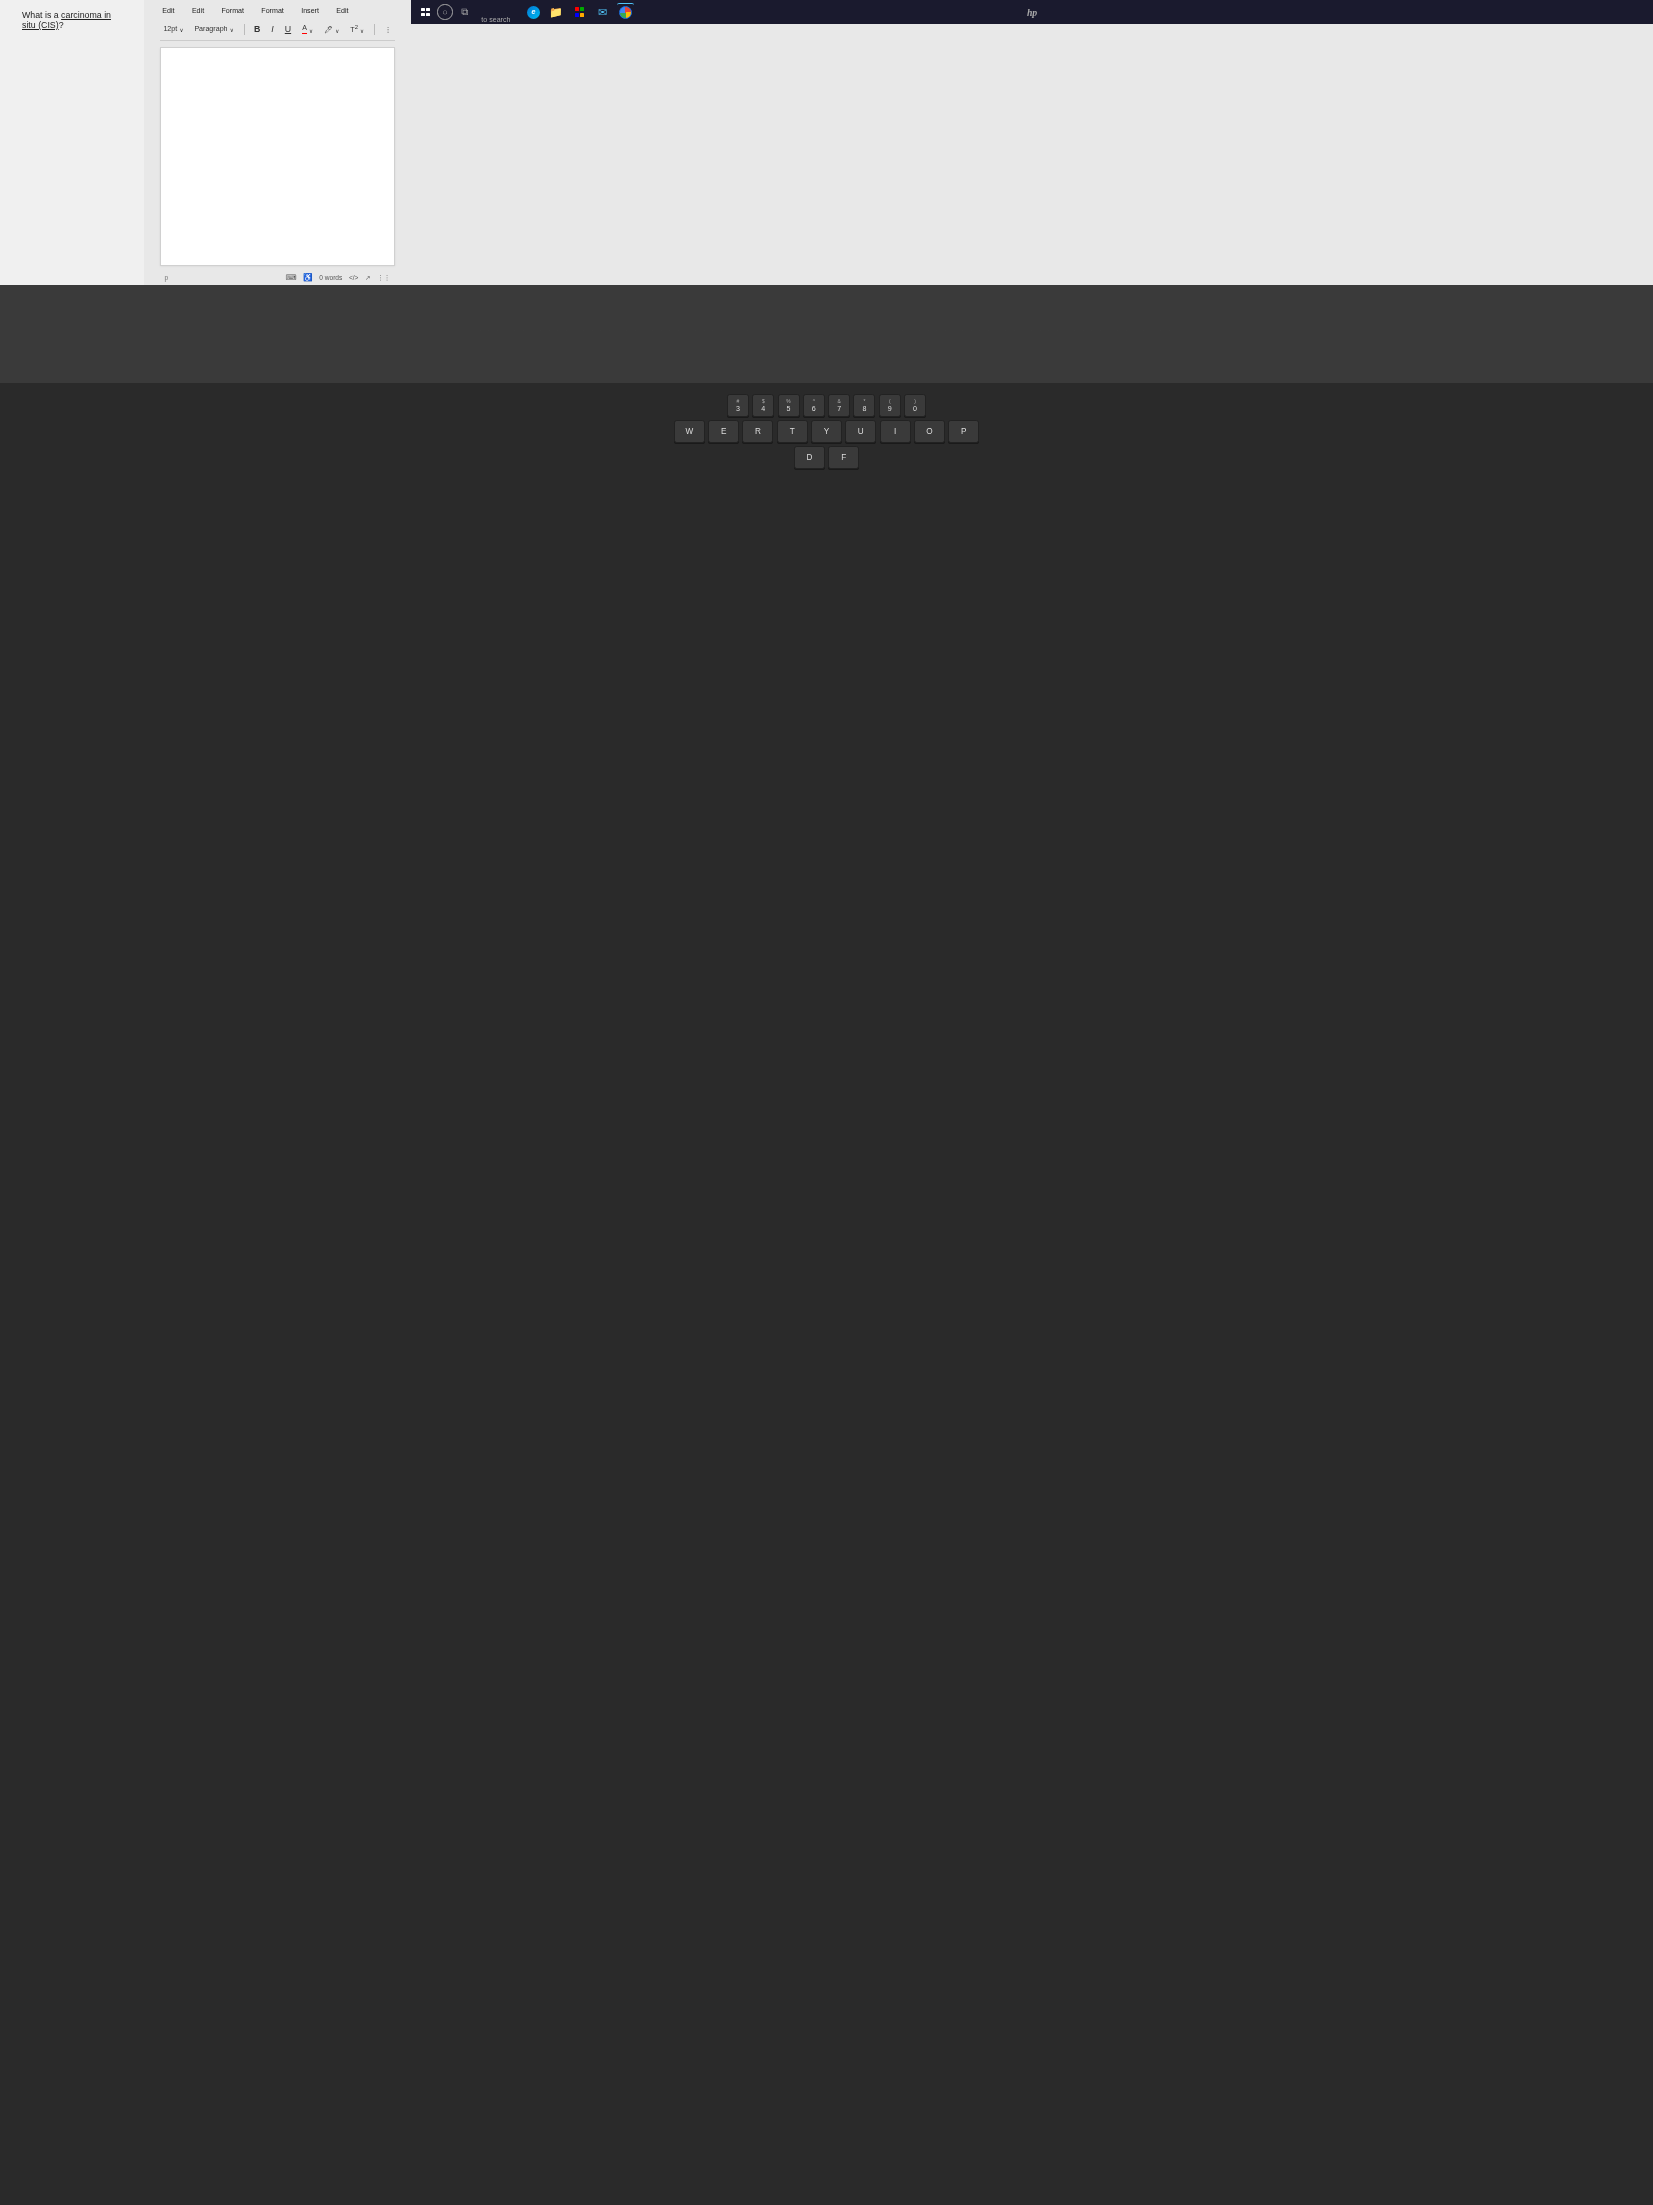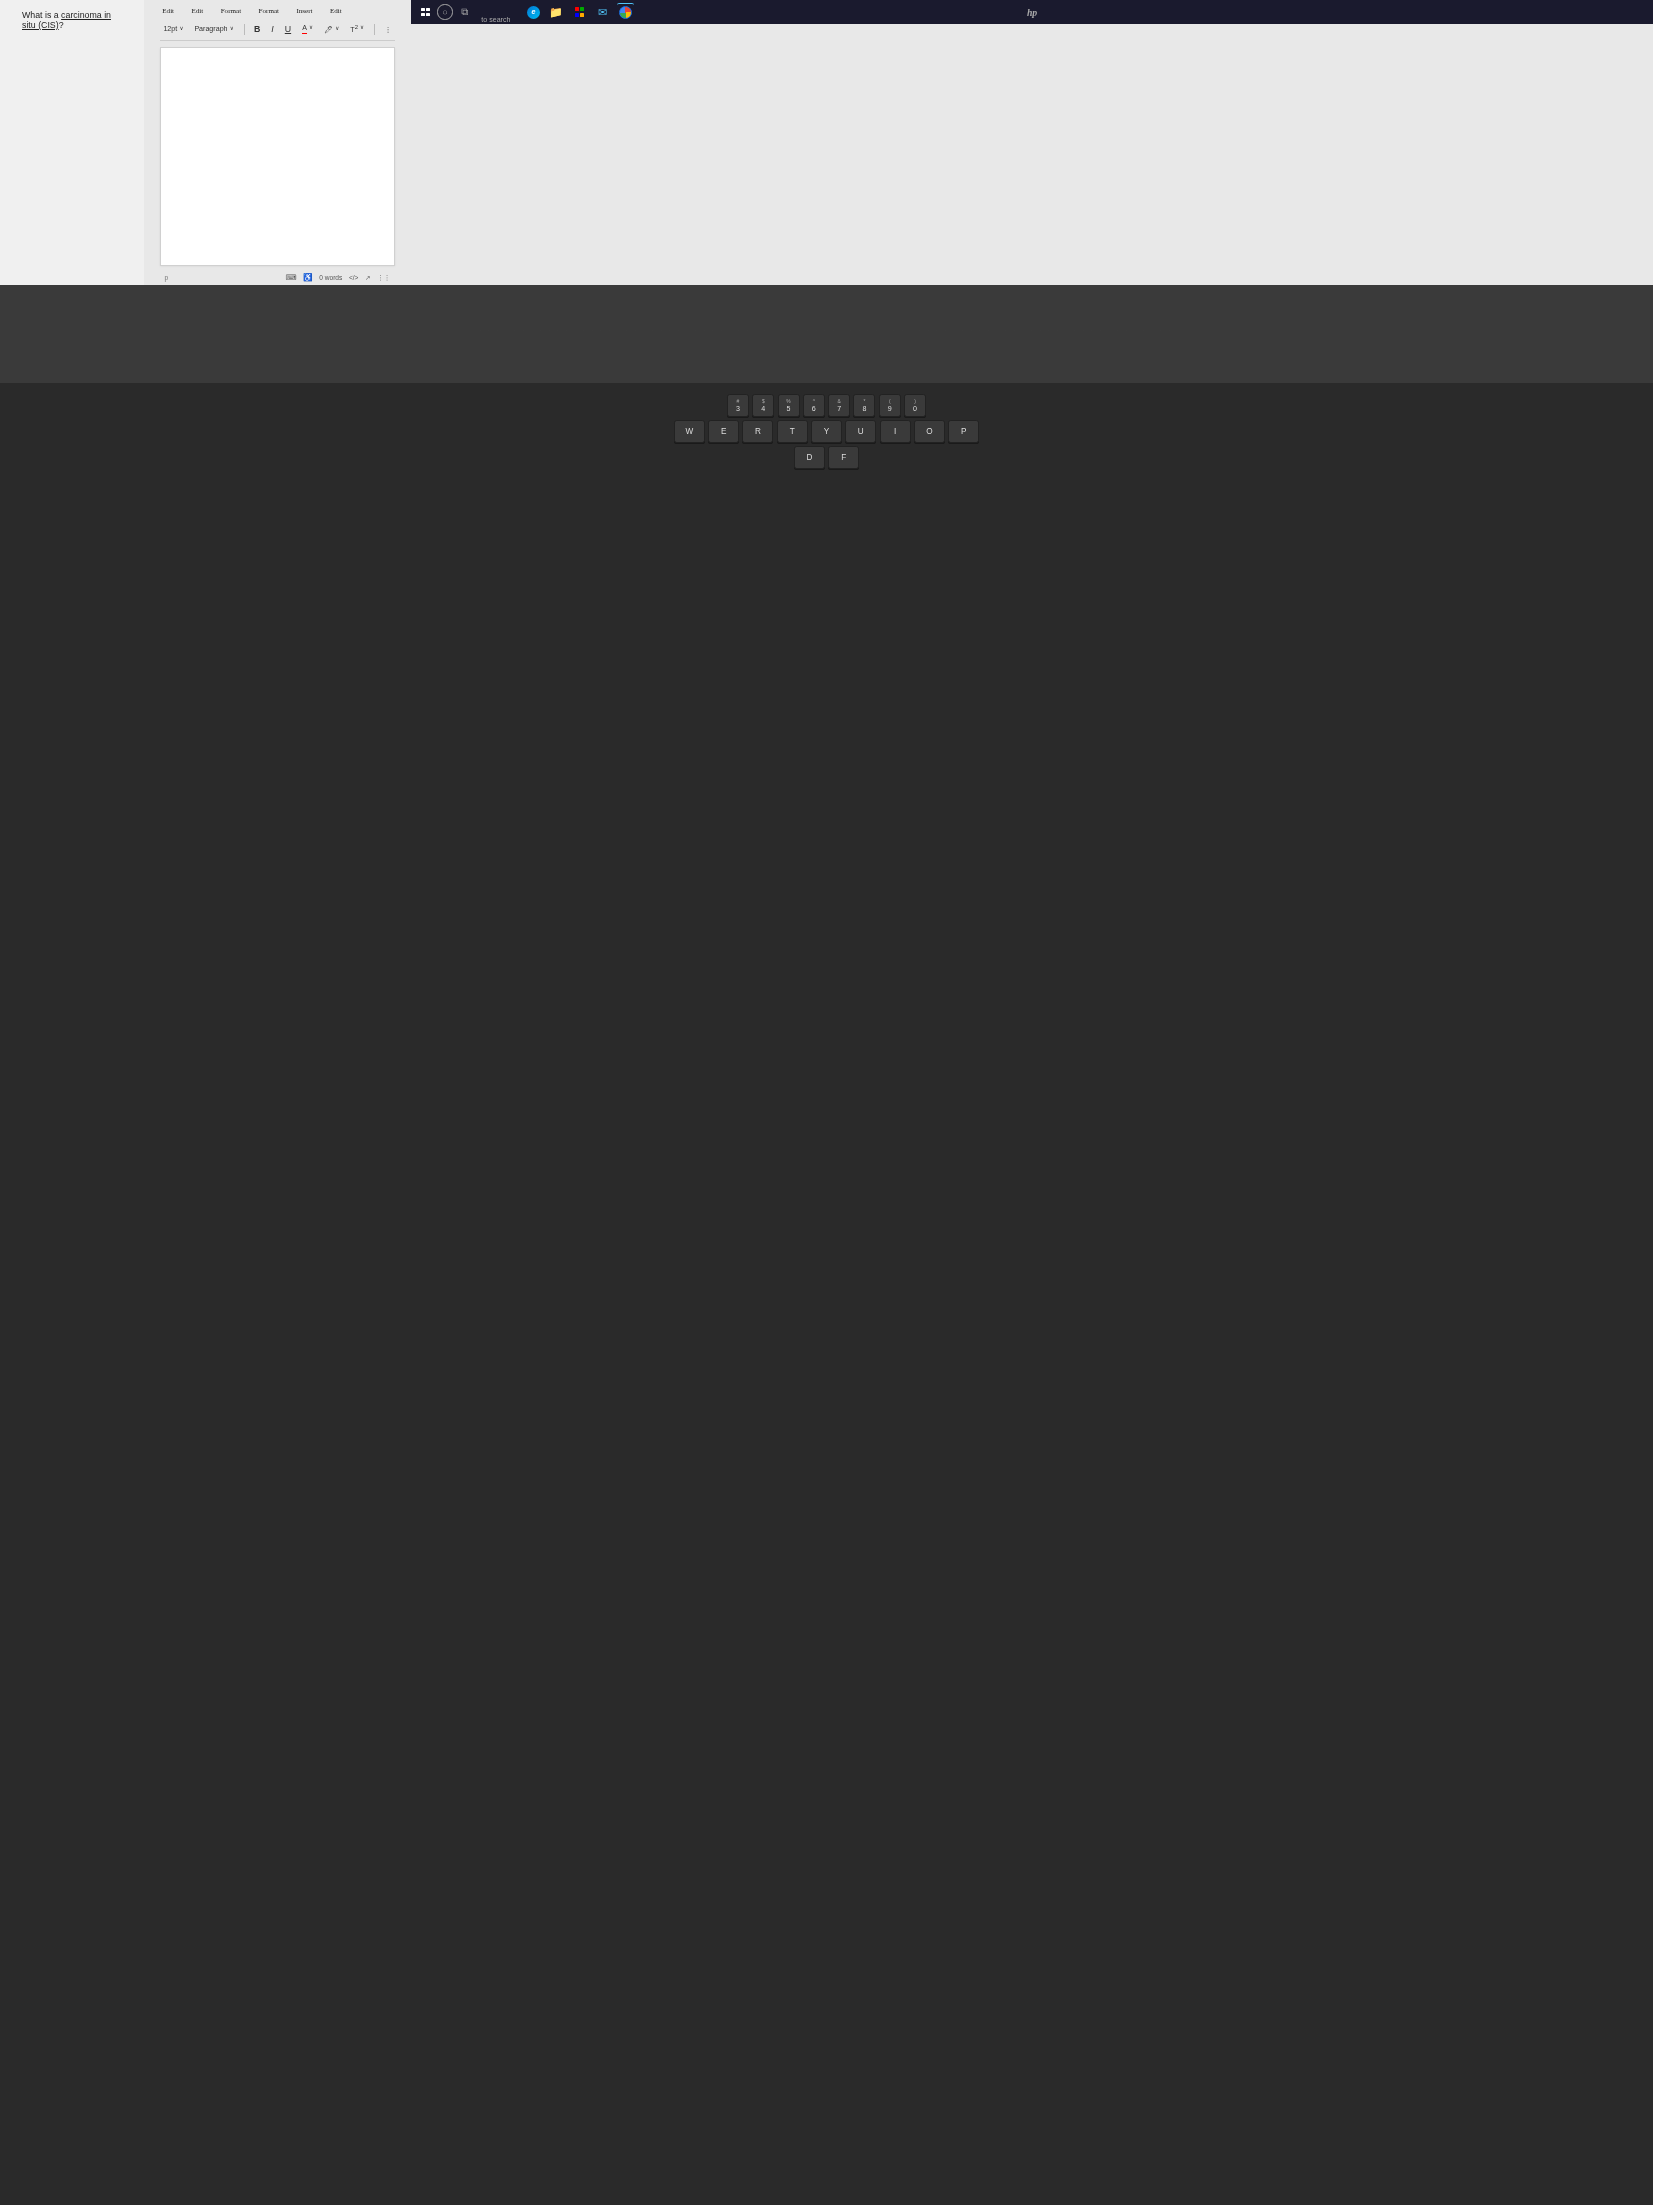--- a/index.html
+++ b/index.html
@@ -48,21 +48,20 @@
     }
 
     
     .menu-bar {
       display: flex;
       gap: 13px;
       padding: 5.5px 0 3.3px 0;
       font-size: 7.1px;
       color: #222;
       background: #e8e8e8;
-      font-family: Liberation Serif, serif;
     }
 
     .menu-bar span {
       cursor: pointer;
       padding: 1.1px 2.2px;
     }
 
     
     .toolbar {
       display: flex;
@@ -73,21 +72,21 @@
       font-size: 7.1px;
       color: #333;
       border-bottom: 0.5px solid #ccc;
     }
 
     .toolbar-item {
       cursor: pointer;
       padding: 1.6px 3.3px;
       border-radius: 1.6px;
       display: flex;
-      align-items: flex-start;
+      align-items: flex-end;
       gap: 1.1px;
     }
 
     .toolbar-separator {
       width: 0.5px;
       height: 11px;
       background: #bbb;
       margin: 0 2.2px;
     }
 

